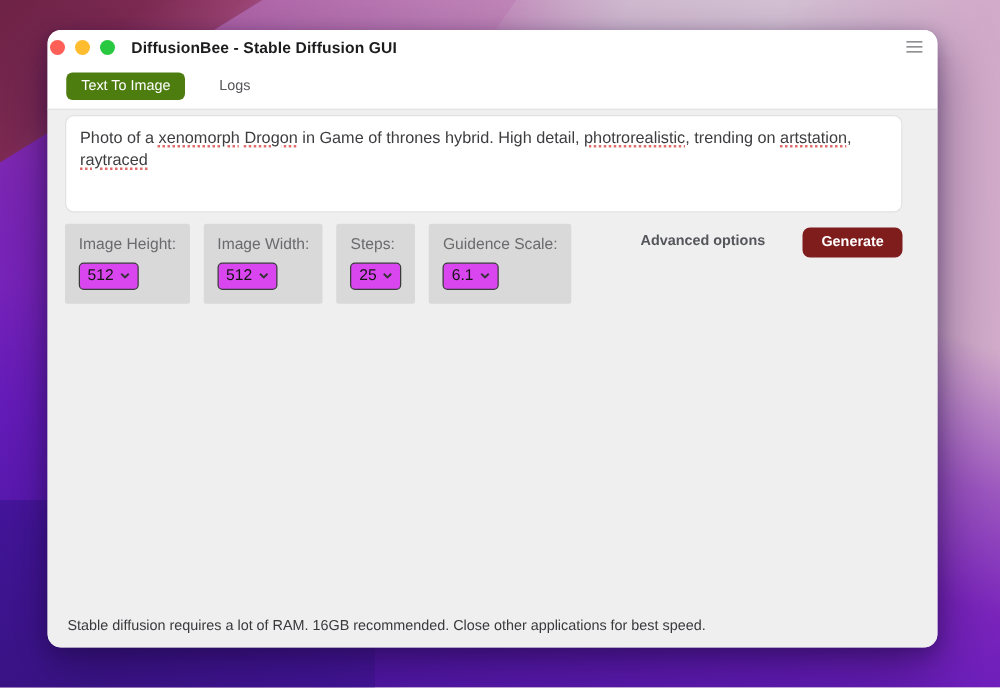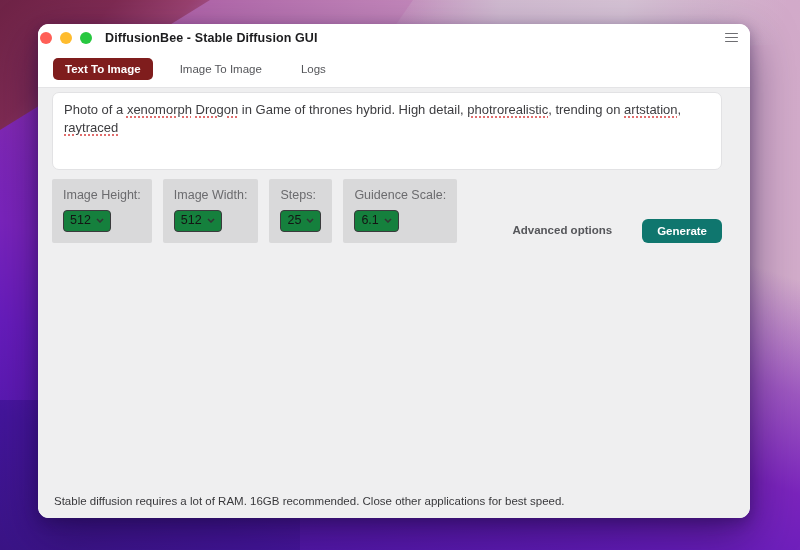--- a/index.html
+++ b/index.html
@@ -58,58 +58,58 @@
   .light.green{background:#28c840;}
   .window-title{margin-left:13px;font-size:12.5px;font-weight:700;color:#1c1c1e;letter-spacing:.1px;}
   .hamburger{margin-left:auto;margin-right:8px;display:flex;flex-direction:column;gap:2.5px;cursor:pointer;padding:3px 2px;}
   .hamburger span{display:block;width:13px;height:1.5px;background:#6e6e72;border-radius:1px;}
 
   .tabbar{
     height:36px;flex:0 0 auto;background:#fff;
     display:flex;align-items:center;gap:15px;padding:0 15px;
   }
   .tab{font-size:11.5px;color:#55565a;font-weight:500;padding:5px 12px;border-radius:5px;cursor:pointer;white-space:nowrap;}
-  .tab.active{background:#7f1d1d;color:#fff;font-weight:700;}
+  .tab.active{background:#4d7c0f;color:#fff;font-weight:400;}
 
   .content{
     flex:1;background:#efeff0;border-top:1px solid #e4e4e6;
     position:relative;display:flex;flex-direction:column;
     padding:4px 28px 0 14px;
   }
 
   .prompt-box{
     background:#fff;border:1px solid #e2e2e4;border-radius:7px;
     height:78px;padding:8px 11px;box-sizing:border-box;
     font-size:13px;color:#3d3d40;line-height:1.4;cursor:text;
   }
   .misspelled{
     text-decoration-line:underline;
     text-decoration-style:dotted;
     text-decoration-color:#e06d6d;
     text-decoration-thickness:1.5px;
     text-underline-offset:2px;
   }
 
-  .controls-row{margin-top:9px;display:flex;gap:11px;align-items:flex-end;}
+  .controls-row{margin-top:9px;display:flex;gap:11px;align-items:flex-start;}
   .control-box{
     background:#d9d9da;border-radius:2px;padding:9px 11px 11px 11px;
     display:flex;flex-direction:column;gap:8px;align-items:flex-start;
   }
   .control-label{font-size:12.5px;color:#6b6b6e;white-space:nowrap;}
   .select{
     display:inline-flex;align-items:center;gap:5px;
-    background:#15803d;border:1.5px solid #3a3a3c;border-radius:4px;
+    background:#d946ef;border:1.5px solid #3a3a3c;border-radius:4px;
     padding:2px 6px;font-size:12.5px;color:#141414;cursor:pointer;line-height:1.25;
   }
   .select svg{display:block;}
 
   .right-actions{margin-left:auto;display:flex;align-items:flex-start;gap:30px;padding-top:3px;}
   .advanced{font-size:11.5px;font-weight:700;color:#55565a;margin-top:5px;cursor:pointer;white-space:nowrap;}
   .generate-btn{
-    background:#0f766e;color:#fff;border:none;border-radius:6px;
+    background:#7f1d1d;color:#fff;border:none;border-radius:6px;
     font-size:11.5px;font-weight:700;padding:6px 15px;cursor:pointer;
     font-family:"Liberation Sans", sans-serif;
   }
 
   .footer-note{
     position:absolute;left:16px;bottom:11px;
     font-size:11.5px;color:#39393c;text-align:right;
   }
 </style>
 </head>
@@ -135,21 +135,20 @@
     <span class="window-title">DiffusionBee - Stable Diffusion GUI</span>
     <div class="hamburger">
       <span></span>
         <span></span>
         <span></span>
     </div>
   </div>
 
   <div class="tabbar">
     <span class="tab active">Text To Image</span>
-    <span class="tab">Image To Image</span>
     <span class="tab">Logs</span>
   </div>
 
   <div class="content">
 
     <div class="prompt-box">
       <span>Photo of a </span><span class="misspelled">xenomorph</span><span> </span><span class="misspelled">Drogon</span><span> in Game of thrones hybrid. High detail, </span><span class="misspelled">photrorealistic</span><span>, trending on </span><span class="misspelled">artstation</span><span>, </span><span class="misspelled">raytraced</span>
     </div>
 
     <div class="controls-row">

